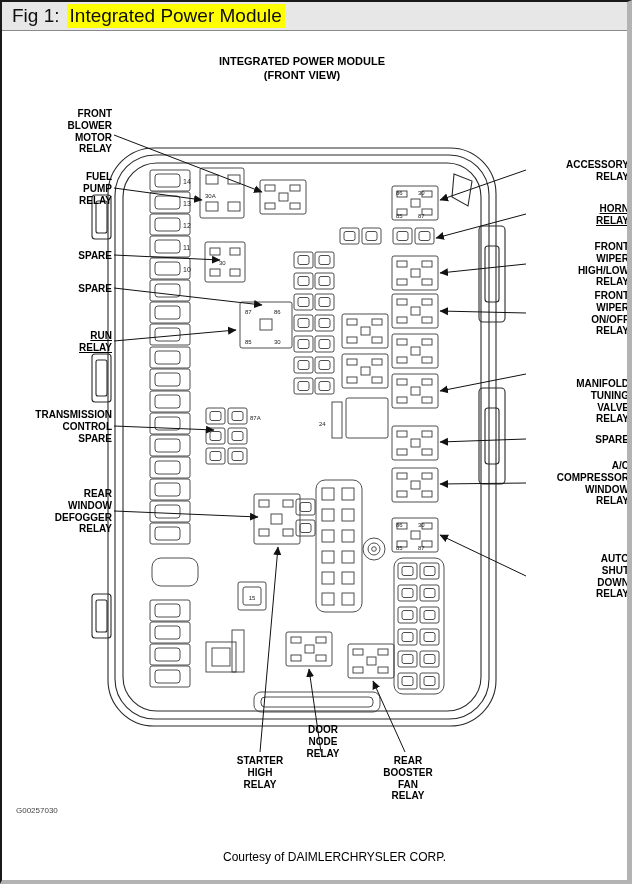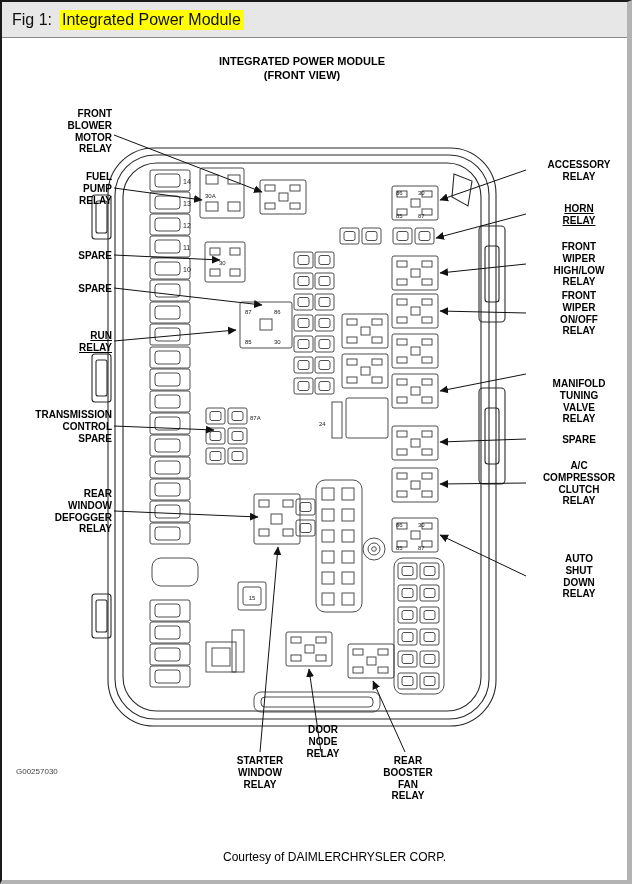--- a/index.html
+++ b/index.html
@@ -4,37 +4,37 @@
 <style>
   * { margin:0; padding:0; box-sizing:border-box; }
   html,body { background:#fff; }
   .page {
     position:relative; width:632px; height:884px; overflow:hidden;
     font-family:"Liberation Sans", sans-serif; background:#fff;
     border-top:2px solid #1a1a1a; border-left:2px solid #1a1a1a;
     border-right:5px solid #b3b3b3; border-bottom:4px solid #b3b3b3;
   }
   .caption-bar {
-    height:36px; background:#e7e7e7; border-bottom:1px solid #8a8a8a;
+    height:29px; background:#e7e7e7; border-bottom:1px solid #8a8a8a;
     display:flex; align-items:center; padding:0 10px; gap:7px;
-    font-size:16px; color:#101010;
+    font-size:19px; color:#101010;
   }
   .caption-bar .hl { background:#ffff00; padding:1px 3px; }
   .dtitle {
     position:absolute; left:160px; top:52px; width:280px; text-align:center;
     font-size:11px; font-weight:bold; white-space:pre-line; line-height:1.3; color:#000;
   }
   .lbl {
     position:absolute; font-size:10px; font-weight:bold; line-height:1.18;
     white-space:pre-line; color:#000;
   }
   .lbl.left  { text-align:right; width:100px; }
-  .lbl.right { text-align:center;  width:100px; }
+  .lbl.right { text-align:right;  width:100px; }
   .lbl.bottom{ text-align:center; }
-  .code   { position:absolute; left:14px; top:765px; font-size:8px; color:#444; }
+  .code   { position:absolute; left:14px; top:804px; font-size:8px; color:#444; }
   .credit { position:absolute; left:8px; top:848px; width:100%; text-align:center; font-size:12px; color:#000;margin-left:12px; }
   svg.draw { position:absolute; left:0; top:0; }
   svg text { font-family:"Liberation Sans", sans-serif; }
 </style>
 </head>
 <body>
 
 <div class="page">
 
   <header class="caption-bar">
@@ -289,29 +289,29 @@
 WIPER
 ON/OFF
 RELAY</div>
   <div class="lbl right" style="left:527px; top:364px;margin-top:12px;">MANIFOLD
 TUNING
 VALVE
 RELAY</div>
   <div class="lbl right" style="left:527px; top:432px;">SPARE</div>
   <div class="lbl right" style="left:527px; top:458px;">A/C
 COMPRESSOR
-CLUTCH
+WINDOW
 RELAY</div>
   <div class="lbl right" style="left:527px; top:551px;">AUTO
 SHUT
 DOWN
 RELAY</div>
 
   <div class="lbl bottom" style="left:222px; top:753px; width:72px;">STARTER
-WINDOW
+HIGH
 RELAY</div>
   <div class="lbl bottom" style="left:291px; top:722px; width:60px;">DOOR
 NODE
 RELAY</div>
   <div class="lbl bottom" style="left:371px; top:753px; width:70px;">REAR
 BOOSTER
 FAN
 RELAY</div>
 
   <div class="code">G00257030</div>

